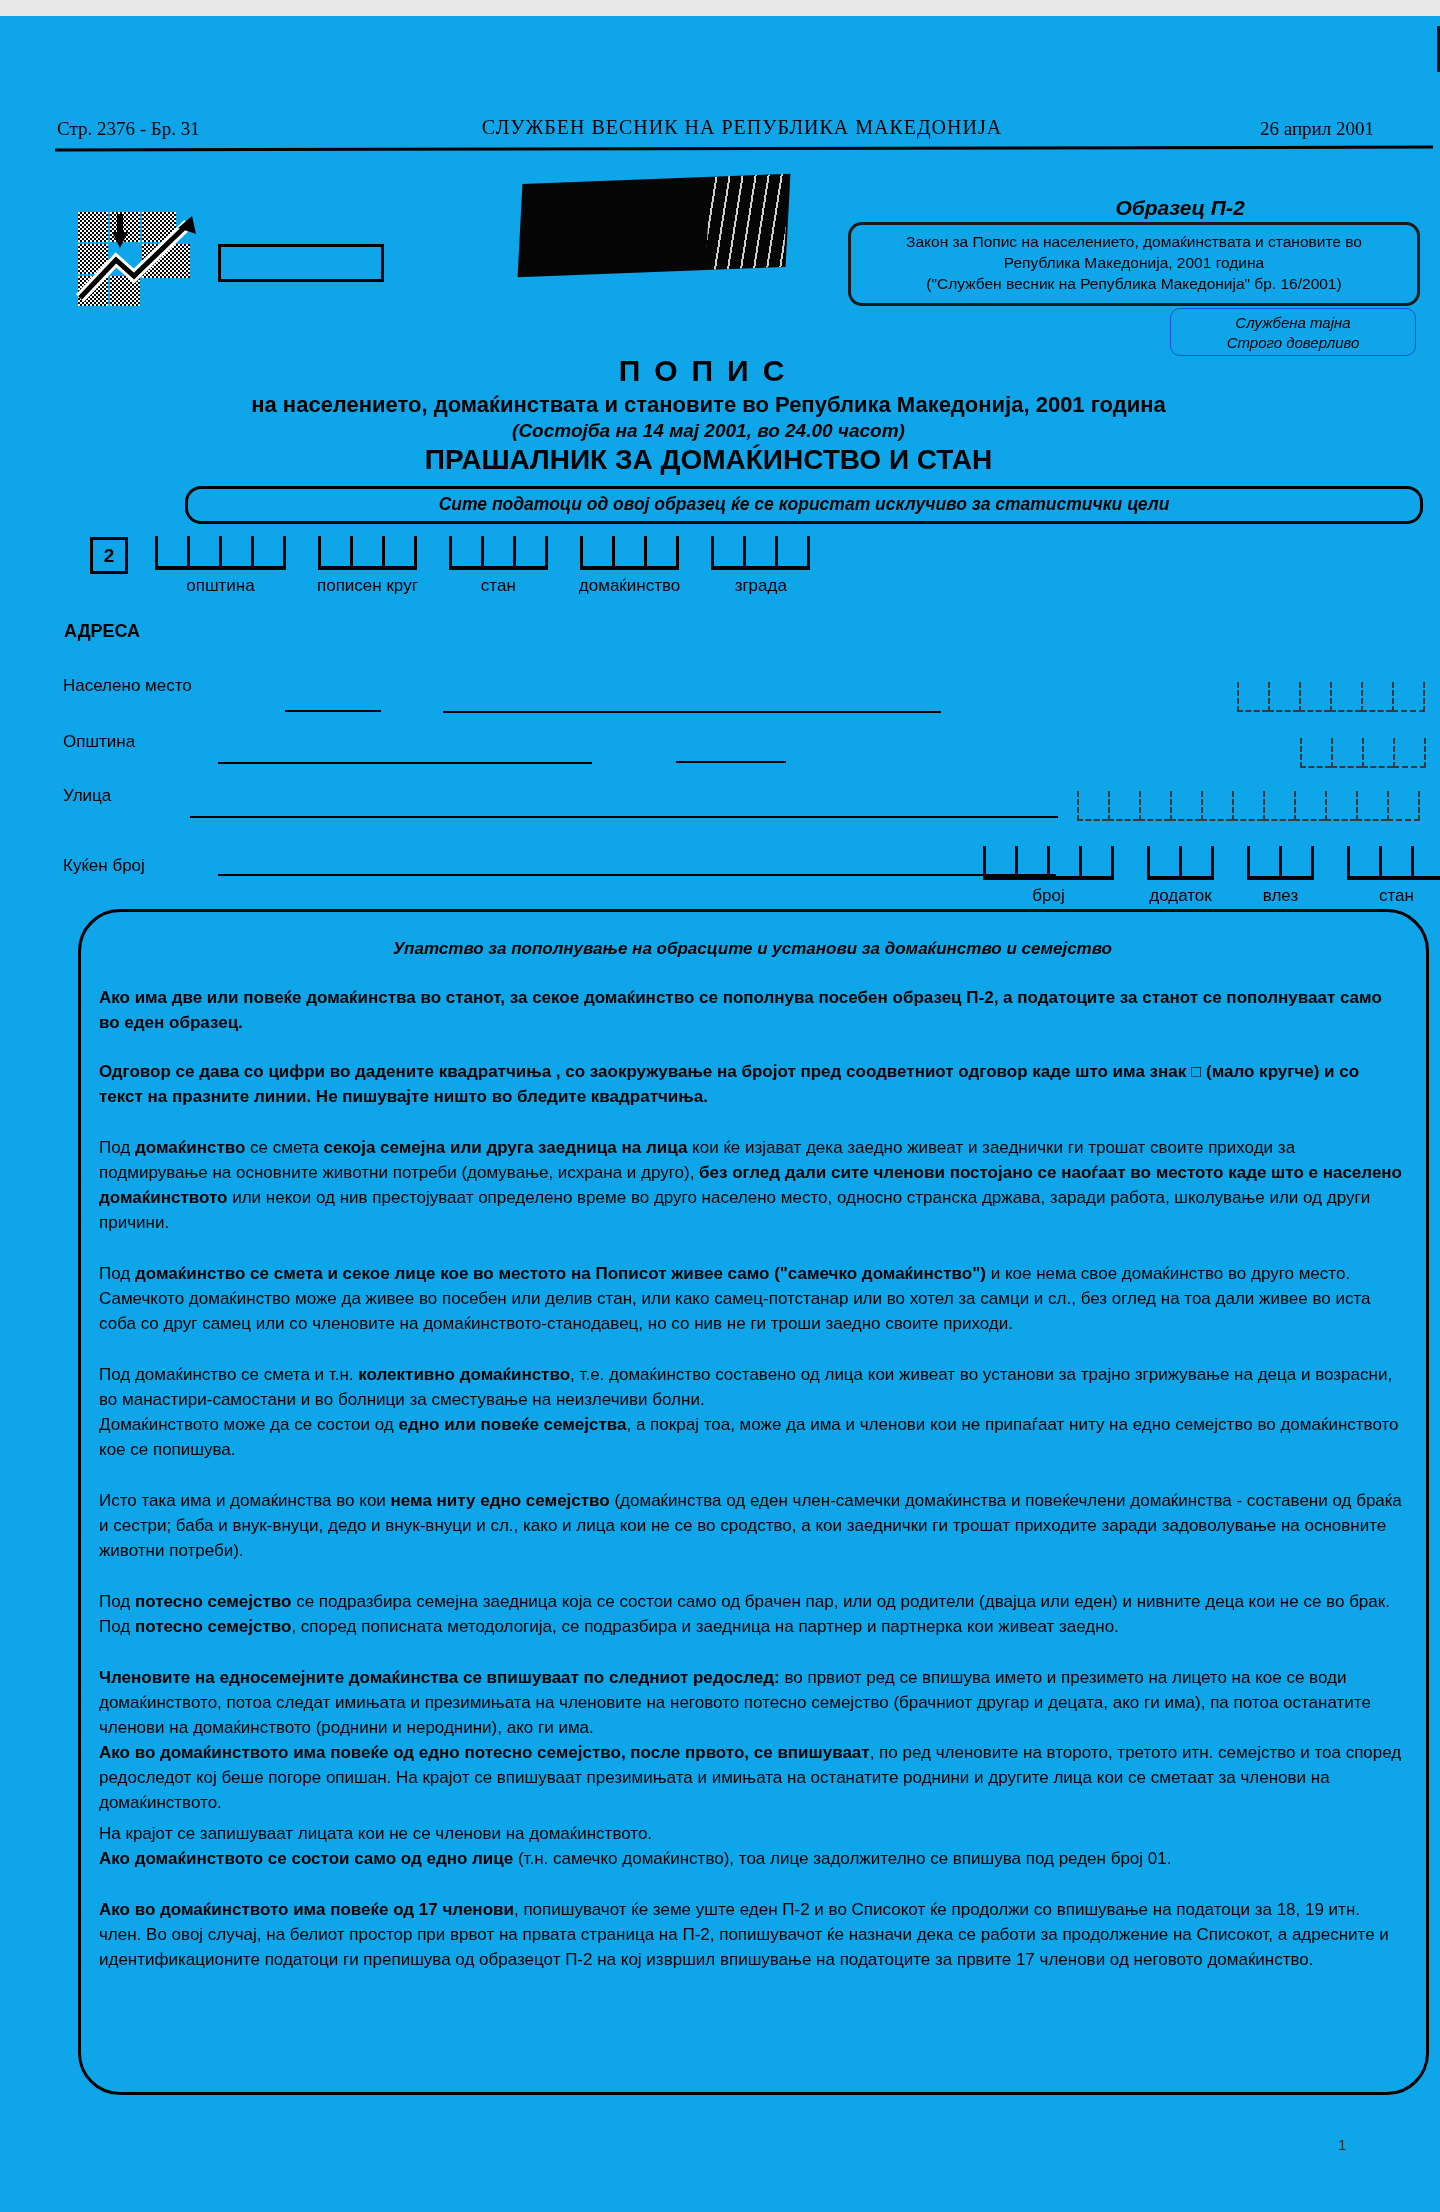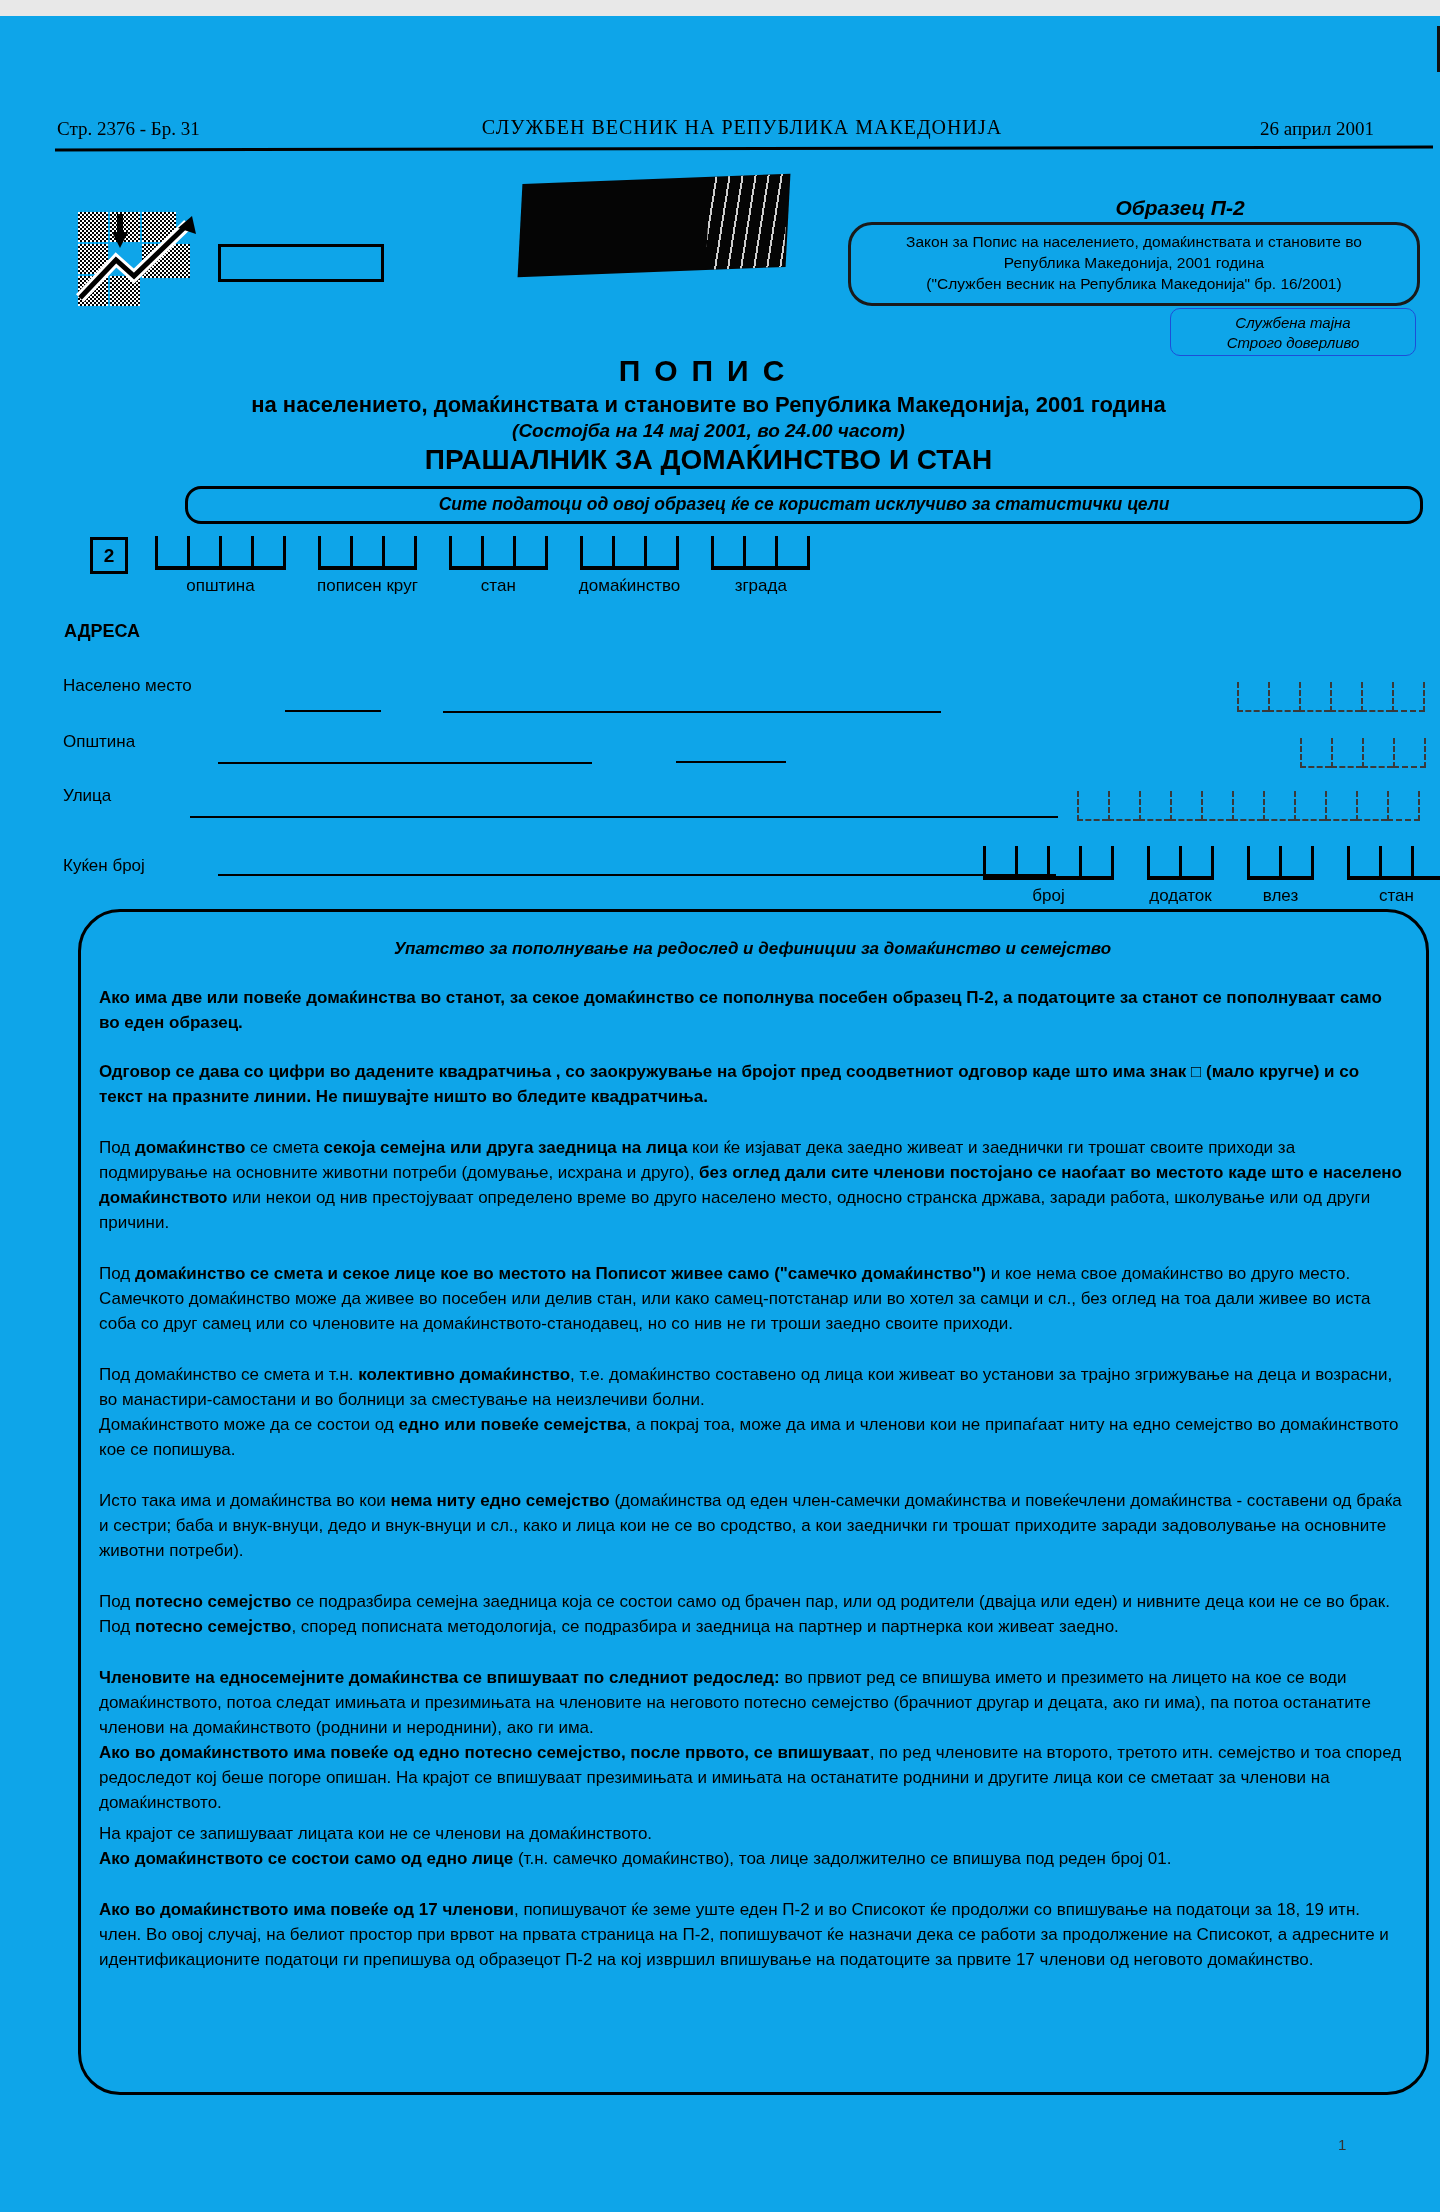--- a/index.html
+++ b/index.html
@@ -19,21 +19,21 @@
   .agency{position:absolute;left:155px;top:286px;font-size:18px;font-weight:bold;line-height:26px;}
   
   .barcode{position:absolute;left:520px;top:163px;width:268px;height:93px;background:#050505;
            transform:skewY(-2.2deg) skewX(-3deg);overflow:hidden;}
   .barcode .streaks{position:absolute;right:2px;top:0;bottom:0;width:78px;
            background:repeating-linear-gradient(96deg,transparent 0 5px,#cfcfcf 5px 7px,transparent 7px 13px);}
   
   .form-label{position:absolute;left:1095px;top:180px;width:170px;text-align:center;
               font-size:21px;font-weight:bold;font-style:italic;border-bottom:3px solid #000;padding-bottom:2px;}
   .law-box{position:absolute;left:848px;top:206px;width:566px;height:72px;border:3px solid #1a1a1a;
-           border-radius:24px;text-align:center;font-size:15.5px;line-height:21px;padding-top:6px;}
+           border-radius:14px;text-align:center;font-size:15.5px;line-height:21px;padding-top:6px;}
   .secret-box{position:absolute;left:1170px;top:292px;width:244px;height:42px;border:1px solid #1d4ed8;
            border-radius:10px;text-align:center;font-size:15px;font-style:italic;line-height:20px;padding-top:4px;}
   
   .t-center{position:absolute;left:0;right:30px;text-align:center;}
   .t-popis{top:338px;font-size:30px;font-weight:bold;letter-spacing:14px;}
   .t-sub{top:376px;font-size:22px;font-weight:bold;}
   .t-date{top:404px;font-size:19px;font-weight:bold;font-style:italic;}
   .t-form{top:428px;font-size:28px;font-weight:bold;}
   .notice-box{position:absolute;left:185px;top:470px;width:1232px;height:32px;border:3px solid #000;
            border-radius:16px;text-align:center;font-size:17.5px;font-weight:bold;font-style:italic;line-height:31px;}
@@ -246,21 +246,21 @@
           <div class="cell"></div>
           <div class="cell"></div>
           <div class="cell"></div>
         </div>
         <div class="comb-label">стан</div>
       </div>
     </div>
 
   <div class="instr-box">
     <div id="instructions-body">
-        <p class="center italic" style="margin-top: 0px;"><b>Упатство за пополнување на редослед и дефиниции за домаќинство и семејство</b></p>
+        <p class="center italic" style="margin-top: 0px;"><b>Упатство за пополнување на обрасците и установи за домаќинство и семејство</b></p>
         <p style="margin-top: 24px;"><b>Ако има две или повеќе домаќинства во станот, за секое домаќинство се пополнува посебен образец П-2, а податоците за станот се пополнуваат само  во еден образец.</b></p>
         <p style="margin-top: 24px;"><b>Одговор се дава со цифри во дадените квадратчиња , со заокружување на бројот пред соодветниот одговор каде што има знак   □ (мало кругче) и со текст на празните линии. Не пишувајте ништо во бледите квадратчиња.</b></p>
         <p style="margin-top: 26px;"><span>Под </span><b>домаќинство</b><span> се смета </span><b>секоја семејна или друга заедница на лица</b><span> кои ќе изјават дека заедно живеат и заеднички ги трошат своите приходи за подмирување на основните животни потреби (домување, исхрана и друго), </span><b>без оглед дали сите членови постојано се наоѓаат во местото каде што е населено домаќинството</b><span> или некои од нив престојуваат определено време во друго населено место, односно странска држава, заради работа, школување или од други причини.</span></p>
         <p style="margin-top: 26px;"><span>Под </span><b>домаќинство се смета и секое лице кое во местото на Пописот живее само ("самечко домаќинство")</b><span> и кое нема свое домаќинство во друго место. Самечкото домаќинство може да живее во посебен или делив стан, или како самец-потстанар или во хотел за самци и сл., без оглед на тоа дали живее во иста соба со друг самец или со членовите на домаќинството-станодавец, но со нив не ги троши заедно своите приходи.</span></p>
         <p style="margin-top: 26px;"><span>Под домаќинство се смета и т.н. </span><b>колективно домаќинство</b><span>, т.е. домаќинство составено од лица кои живеат во установи за трајно згрижување на деца и возрасни, во манастири-самостани и во болници за сместување на неизлечиви болни.</span></p>
         <p style="margin-top: 0px;"><span>Домаќинството може да се состои од </span><b>едно или повеќе семејства</b><span>, а покрај тоа, може да има и членови кои не припаѓаат ниту на едно семејство во домаќинството кое се попишува.</span></p>
         <p style="margin-top: 26px;"><span>Исто така има и домаќинства во кои </span><b>нема ниту едно семејство</b><span> (домаќинства од еден член-самечки домаќинства и повеќечлени домаќинства - составени од браќа и сестри; баба и внук-внуци, дедо и внук-внуци и сл., како и лица кои не се во сродство, а кои заеднички ги трошат приходите заради задоволување на основните животни потреби).</span></p>
         <p style="margin-top: 26px;"><span>Под  </span><b>потесно семејство</b><span> се подразбира семејна заедница која се состои само од брачен пар, или од родители  (двајца или еден) и нивните деца кои не се во брак.</span></p>
         <p style="margin-top: 0px;"><span>Под  </span><b>потесно семејство</b><span>, според пописната методологија, се подразбира и  заедница на партнер и партнерка кои живеат заедно.</span></p>
         <p style="margin-top: 26px;"><b>Членовите на едносемејните домаќинства се впишуваат по следниот редослед:</b><span> во првиот ред се впишува  името и презимето на лицето на кое се води домаќинството, потоа следат имињата и  презимињата на членовите на неговото потесно семејство (брачниот другар и децата, ако ги има), па потоа останатите членови на домаќинството (роднини и нероднини), ако ги има.</span></p>

